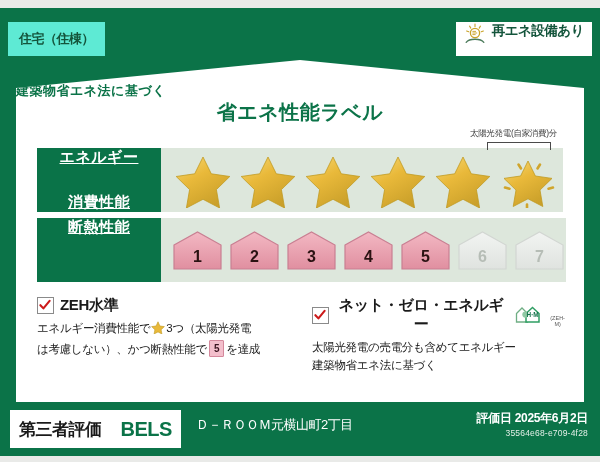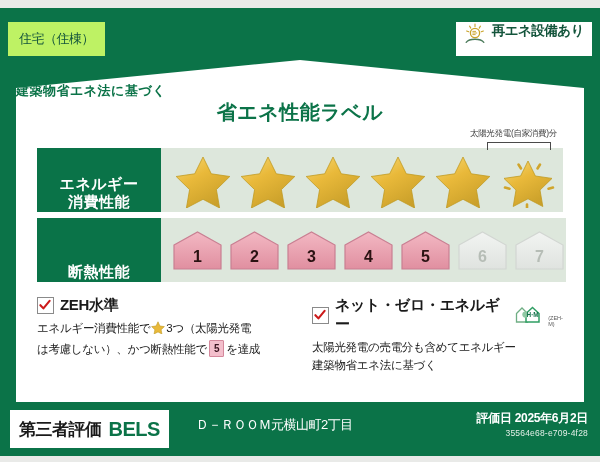--- a/index.html
+++ b/index.html
@@ -12,23 +12,23 @@
   .label-card{
     position:absolute;left:0;top:8px;
     width:600px;height:448px;
     background:#0b7348;
     overflow:hidden;
   }
   
   .type-tag{
     position:absolute;left:8px;top:14px;
     width:97px;height:34px;
-    background:#bef264;
+    background:#5eead4;
     display:flex;align-items:center;justify-content:center;
-    font-size:13px;font-weight:normal;color:#14553c;
+    font-size:13px;font-weight:bold;color:#14553c;
     letter-spacing:-0.5px;
     z-index:6;
   }
   
   .renew-badge{
     position:absolute;right:8px;top:14px;
     height:34px;
     background:#ffffff;
     display:flex;align-items:flex-start;
     padding:0 8px 0 6px;
@@ -68,24 +68,25 @@
   .rate-row{
     display:flex;align-items:stretch;
     height:64px;
     margin-bottom:6px;
   }
   .rate-label{
     width:124px;flex:0 0 124px;
     background:#0a7348;
     color:#ffffff;
     display:flex;flex-direction:column;
-    align-items:center;justify-content:flex-end;
+    align-items:center;justify-content:space-between;
     font-size:15px;font-weight:bold;
     line-height:1.25;
     letter-spacing:0.5px;
+    text-decoration:underline;
   }
   .rate-body{
     flex:1 1 auto;
     background:#dde7dc;
     display:flex;align-items:center;
     padding-left:10px;
     position:relative;
   }
   .stars{display:flex;align-items:center;gap:1px;}
   .star-wrap{width:64px;height:56px;position:relative;}
@@ -117,21 +118,21 @@
   .house.on span{color:#2b1212;}
   .house.off span{color:#b6bdb6;}
   
   .achievements{
     position:absolute;left:21px;top:236px;
     width:530px;
     display:flex;
   }
   .ach{flex:1 1 50%;position:relative;}
   .ach:last-child{padding-left:20px;}
-  .ach-head{display:flex;align-items:center;gap:6px;}
+  .ach-head{display:flex;align-items:center;gap:6px;text-align:center;}
   .checkbox{
     width:15px;height:15px;flex:0 0 15px;
     border:1.2px solid #8a8a8a;background:#fff;
     position:relative;
   }
   .checkbox svg{position:absolute;left:1px;top:1px;}
   .ach-title{
     font-size:15px;font-weight:bold;color:#1a1a1a;
     letter-spacing:-0.3px;
   }
@@ -158,21 +159,21 @@
     z-index:4;
   }
   .bels-tag{
     position:absolute;left:10px;top:8px;
     height:30px;
     background:#ffffff;
     display:flex;align-items:center;
     padding:4px 9px;gap:7px;
   }
   .bels-jp{font-size:17px;font-weight:bold;color:#1a1a1a;letter-spacing:-0.5px;}
-  .bels-en{font-size:20px;font-weight:bold;color:#0b7348;letter-spacing:-0.5px;}
+  .bels-en{font-size:20px;font-weight:bold;color:#0b7348;letter-spacing:-0.5px;margin-left:12px;}
   .prop-name{
     position:absolute;left:196px;top:14px;
     font-size:13px;color:#ffffff;letter-spacing:-0.5px;
   }
   .eval-date{
     position:absolute;right:12px;top:8px;
     font-size:12px;color:#ffffff;font-weight:bold;
     letter-spacing:-0.3px;
   }
   .eval-id{

